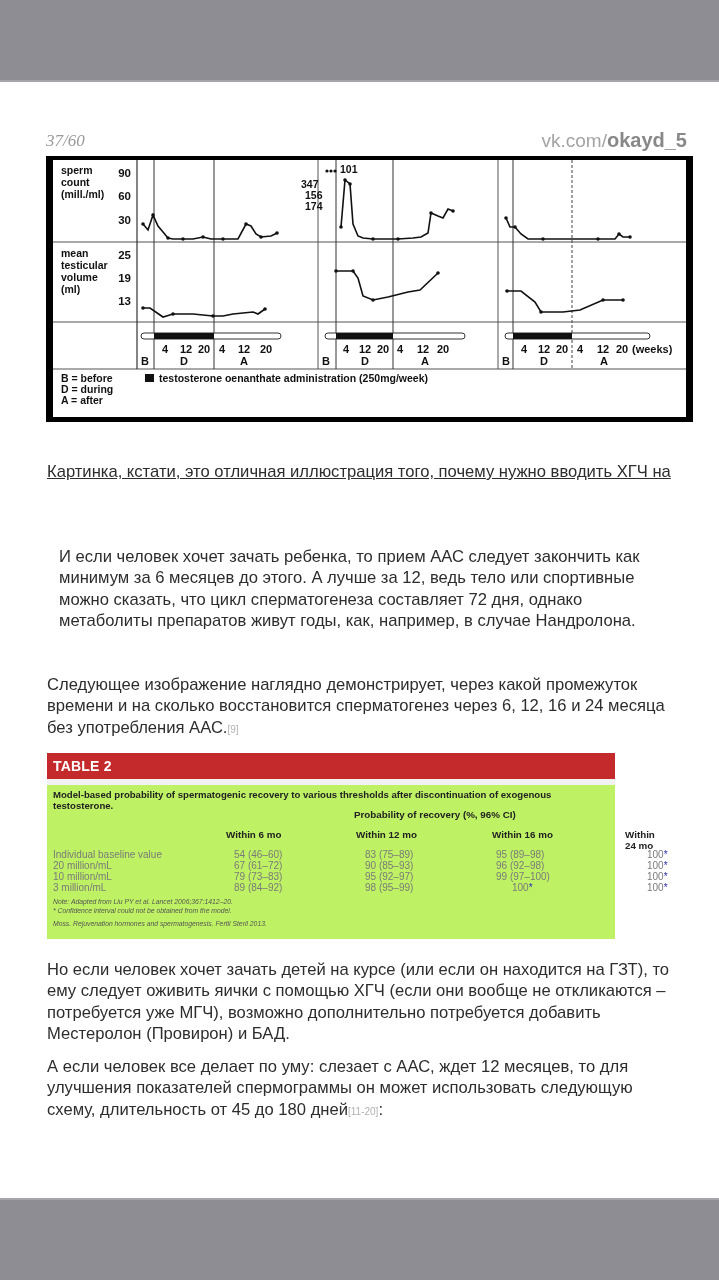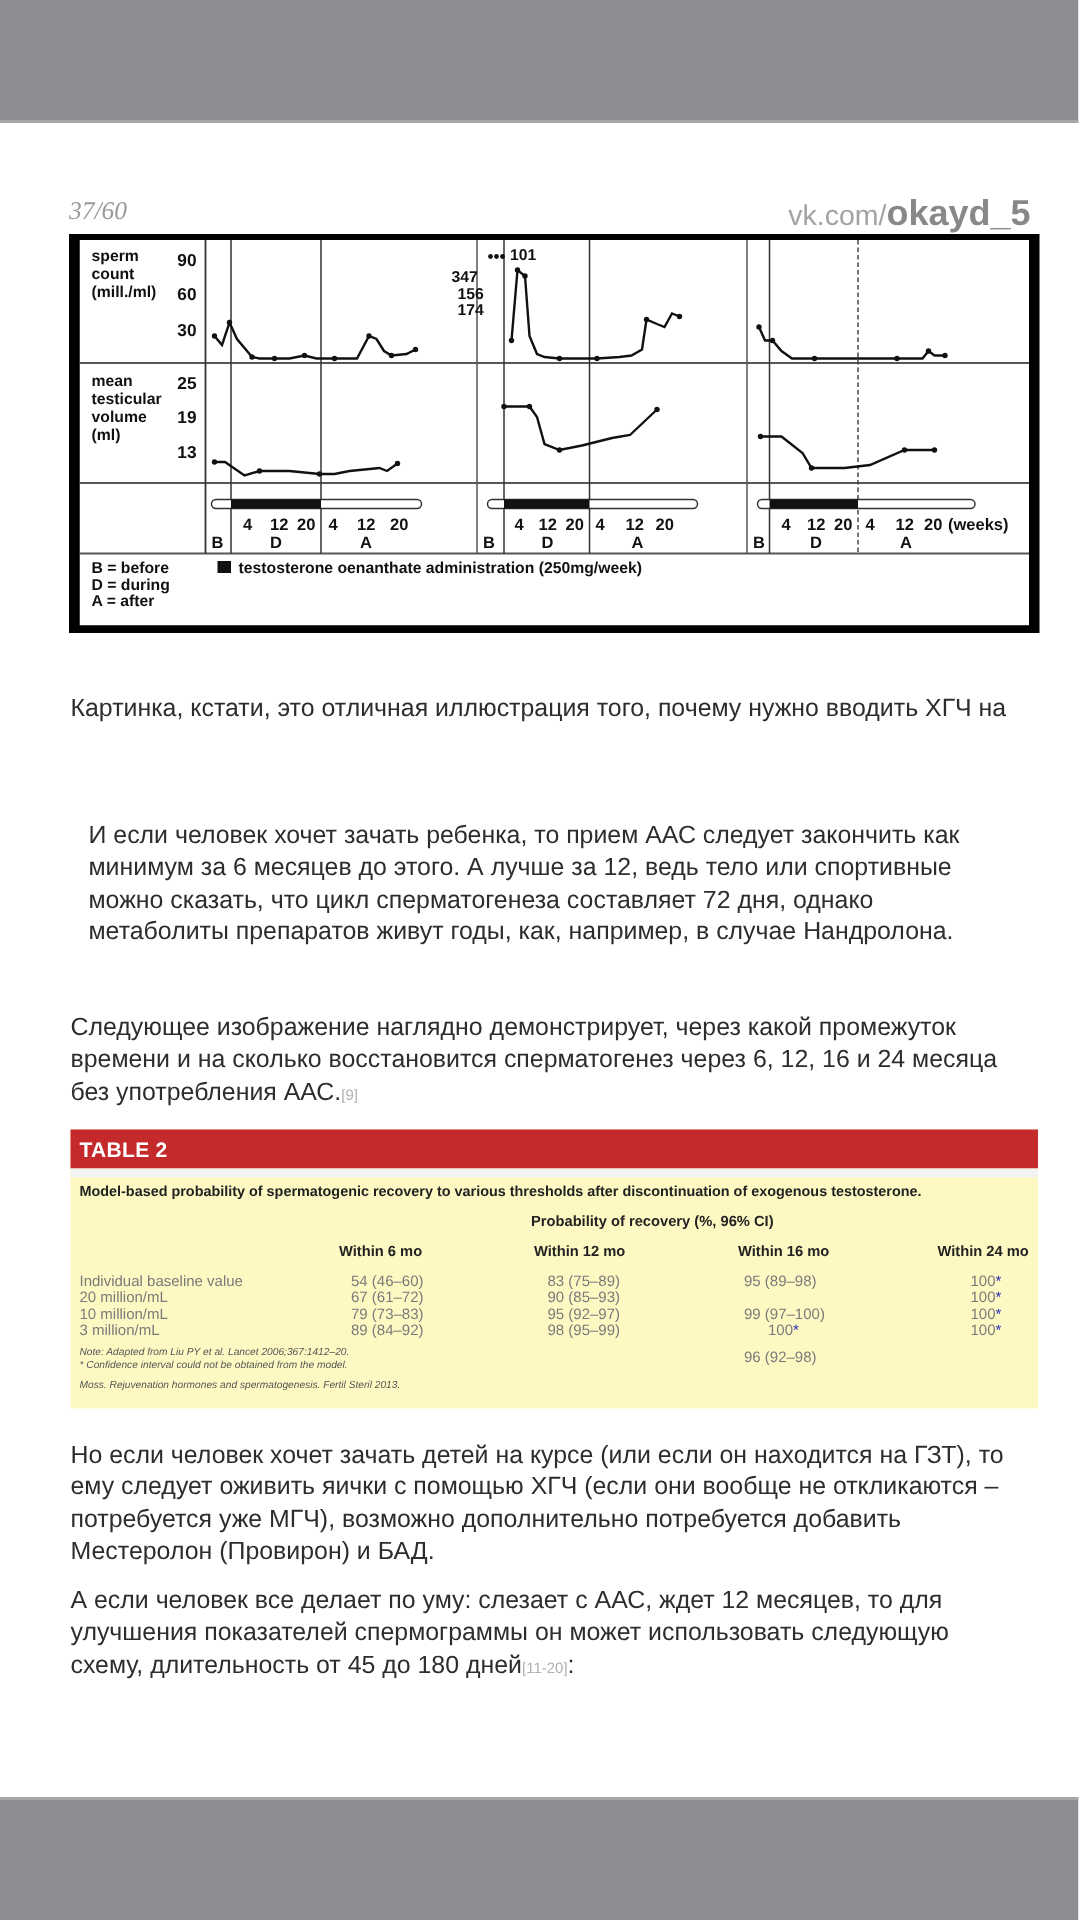--- a/index.html
+++ b/index.html
@@ -5,26 +5,26 @@
   html, body { margin:0; padding:0; }
   body { width:719px; height:1280px; position:relative; background:#ffffff; overflow:hidden;
          font-family:"Liberation Sans", sans-serif; color:#2a2a2a; }
   .bar-top { position:absolute; left:0; top:0; width:719px; height:80px; background:#8e8d93;
              border-bottom:2px solid #a6a5aa; }
   .bar-bottom { position:absolute; left:0; top:1198px; width:719px; height:82px; background:#8e8d93;
                 border-top:2px solid #a6a5aa; }
   .page-num { position:absolute; left:46px; top:131px; font-family:"Liberation Serif", serif;
               font-style:italic; font-size:17px; color:#9a9a9a; }
   .watermark { position:absolute; right:32px; top:129px; font-size:19px; color:#a3a3a3; }
-  .watermark b { color:#888888; font-weight:bold; font-size:24px; }
+  .watermark b { color:#888888; font-weight:bold; font-size:20px; }
   .figure { position:absolute; left:46px; top:156px; width:647px; height:266px; background:#000; }
   .figure svg { position:absolute; left:7px; top:4px; }
   .para { position:absolute; left:47px; width:640px; font-size:16.6px; line-height:21.3px; color:#2d2d2d; }
   .ref { font-size:10px; color:#b0b0b0; }
-  .table2 { position:absolute; left:47px; top:753px; width:645px; height:186px; background:#fef9c3; }
+  .table2 { position:absolute; left:47px; top:753px; width:568px; height:186px; background:#bef264; }
   .t2-head { height:26px; background:#c42a2b; color:#fff; font-weight:bold; font-size:14px;
              line-height:27px; padding-left:6px; letter-spacing:0.2px; }
   .t2-gap { height:6px; background:#f2f2f2; }
   .t2-caption { font-size:9.6px; font-weight:bold; color:#222; padding:4px 4px 0 6px; }
   .t2-prob { position:absolute; left:307px; top:56px; font-size:9.8px; font-weight:bold; color:#222; }
   .t2-col { position:absolute; top:76px; font-size:9.8px; font-weight:bold; color:#222; }
   .t2-row { position:absolute; left:6px; font-size:10px; color:#7a7a7a; }
   .t2-cell { position:absolute; font-size:10px; color:#7a7a7a; }
   .star { color:#2b2bb5; }
   .t2-note { position:absolute; left:6px; font-size:6.8px; font-style:italic; color:#555; }
@@ -174,21 +174,21 @@
   <g font-size="10.5" fill="#111">
     <text x="8" y="222">B = before</text>
     <text x="8" y="233">D = during</text>
     <text x="8" y="244">A = after</text>
     <rect x="92" y="214" width="9" height="8" fill="#111"></rect>
     <text x="106" y="222">testosterone oenanthate administration (250mg/week)</text>
   </g>
 </svg>
 </div>
 
-<div class="para" style="top:461px;">
+<div class="para" style="top:461px;text-decoration:underline;">
   <div>Картинка, кстати, это отличная иллюстрация того, почему нужно вводить ХГЧ на</div>
 </div>
 
 <div class="para" style="top:546px;margin-left:12px;">
   <div>И если человек хочет зачать ребенка, то прием ААС следует закончить как</div>
   <div>минимум за 6 месяцев до этого. А лучше за 12, ведь тело или спортивные</div>
   <div>можно сказать, что цикл сперматогенеза составляет 72 дня, однако</div>
   <div>метаболиты препаратов живут годы, как, например, в случае Нандролона.</div>
 </div>
 
@@ -217,21 +217,21 @@
   <div class="t2-cell" style="left:187px; top:107px;">67 (61–72)</div>
   <div class="t2-cell" style="left:187px; top:118px;">79 (73–83)</div>
   <div class="t2-cell" style="left:187px; top:129px;">89 (84–92)</div>
 
   <div class="t2-cell" style="left:318px; top:96px;">83 (75–89)</div>
   <div class="t2-cell" style="left:318px; top:107px;">90 (85–93)</div>
   <div class="t2-cell" style="left:318px; top:118px;">95 (92–97)</div>
   <div class="t2-cell" style="left:318px; top:129px;">98 (95–99)</div>
 
   <div class="t2-cell" style="left:449px; top:96px;">95 (89–98)</div>
-  <div class="t2-cell" style="left:449px; top:107px;margin-top:40px;">96 (92–98)</div>
+  <div class="t2-cell" style="left:449px; top:107px;">96 (92–98)</div>
   <div class="t2-cell" style="left:449px; top:118px;">99 (97–100)</div>
   <div class="t2-cell star-cell" style="left:465px; top:129px;">100<span class="star">*</span></div>
 
   <div class="t2-cell star-cell" style="left:600px; top:96px;">100<span class="star">*</span></div>
   <div class="t2-cell star-cell" style="left:600px; top:107px;">100<span class="star">*</span></div>
   <div class="t2-cell star-cell" style="left:600px; top:118px;">100<span class="star">*</span></div>
   <div class="t2-cell star-cell" style="left:600px; top:129px;">100<span class="star">*</span></div>
 
   <div class="t2-note" style="top:145px;">Note: Adapted from Liu PY et al. Lancet 2006;367:1412–20.</div>
   <div class="t2-note" style="top:154px;">* Confidence interval could not be obtained from the model.</div>

